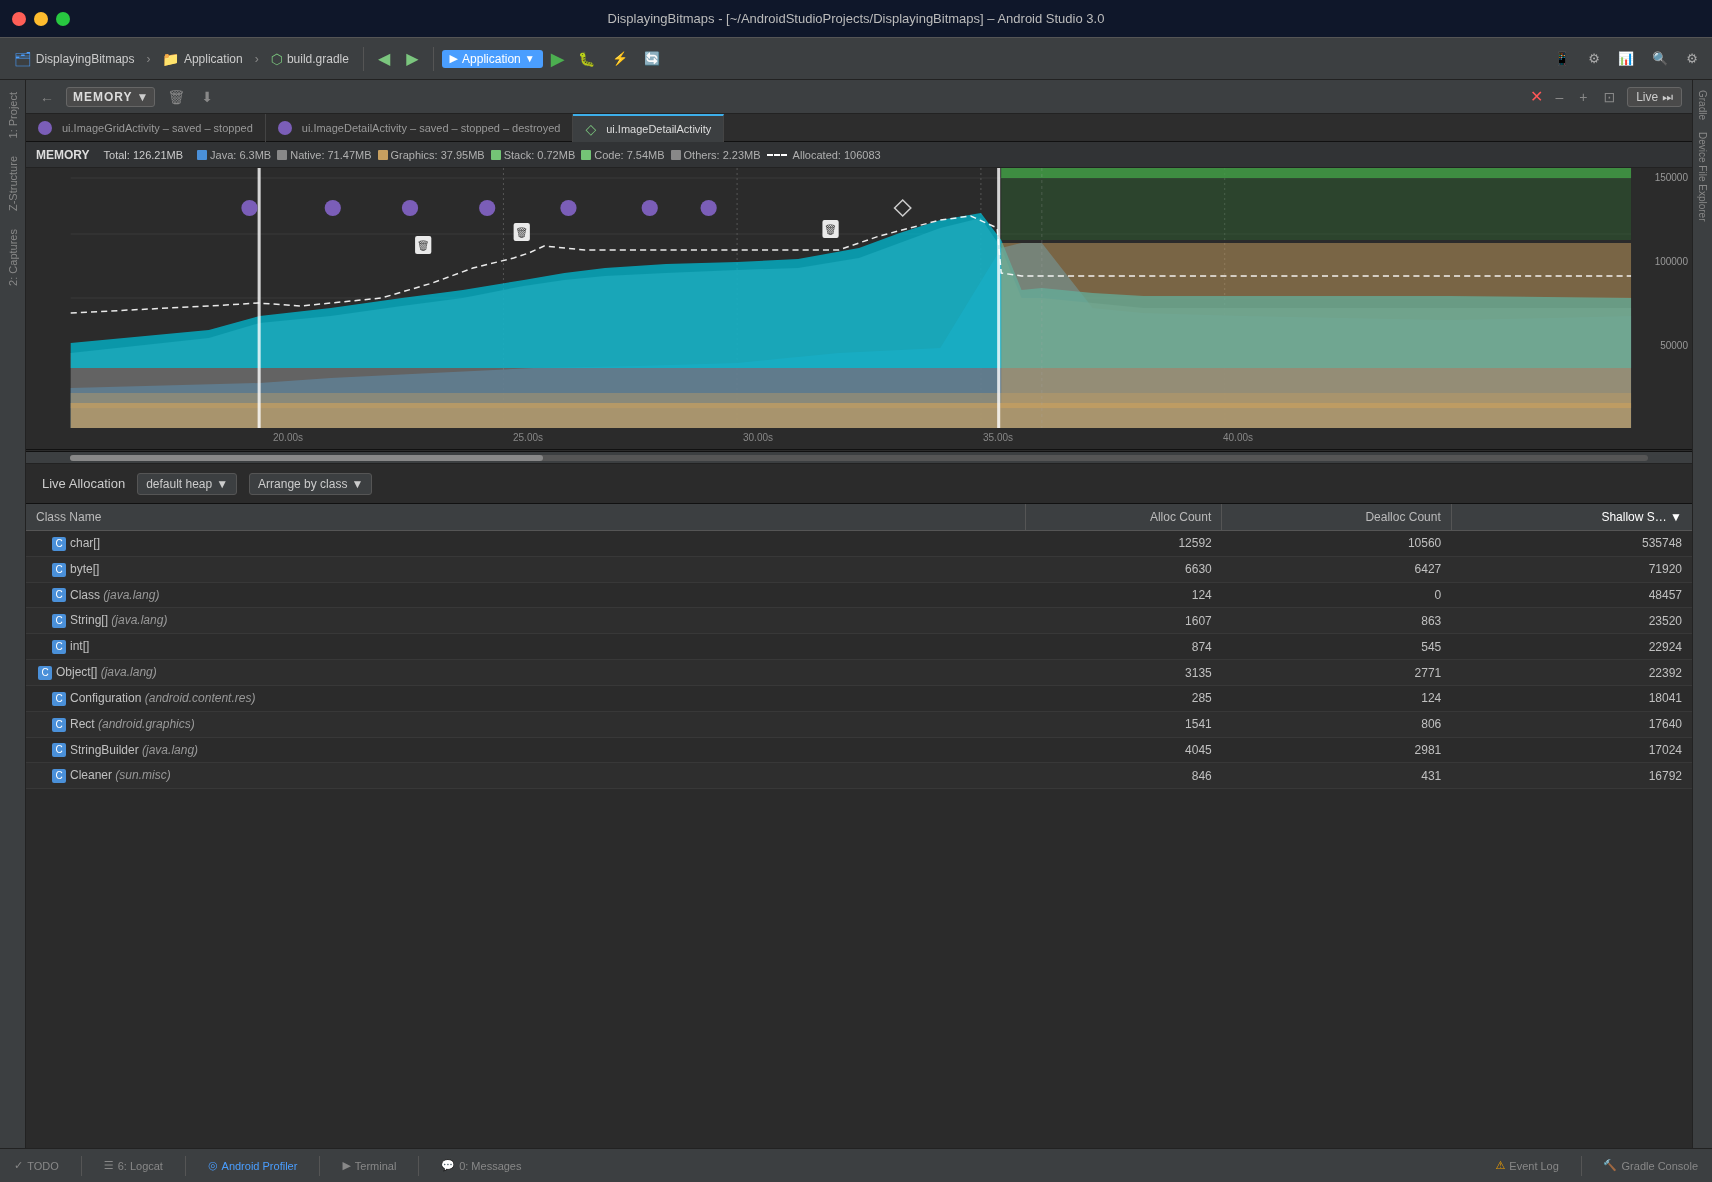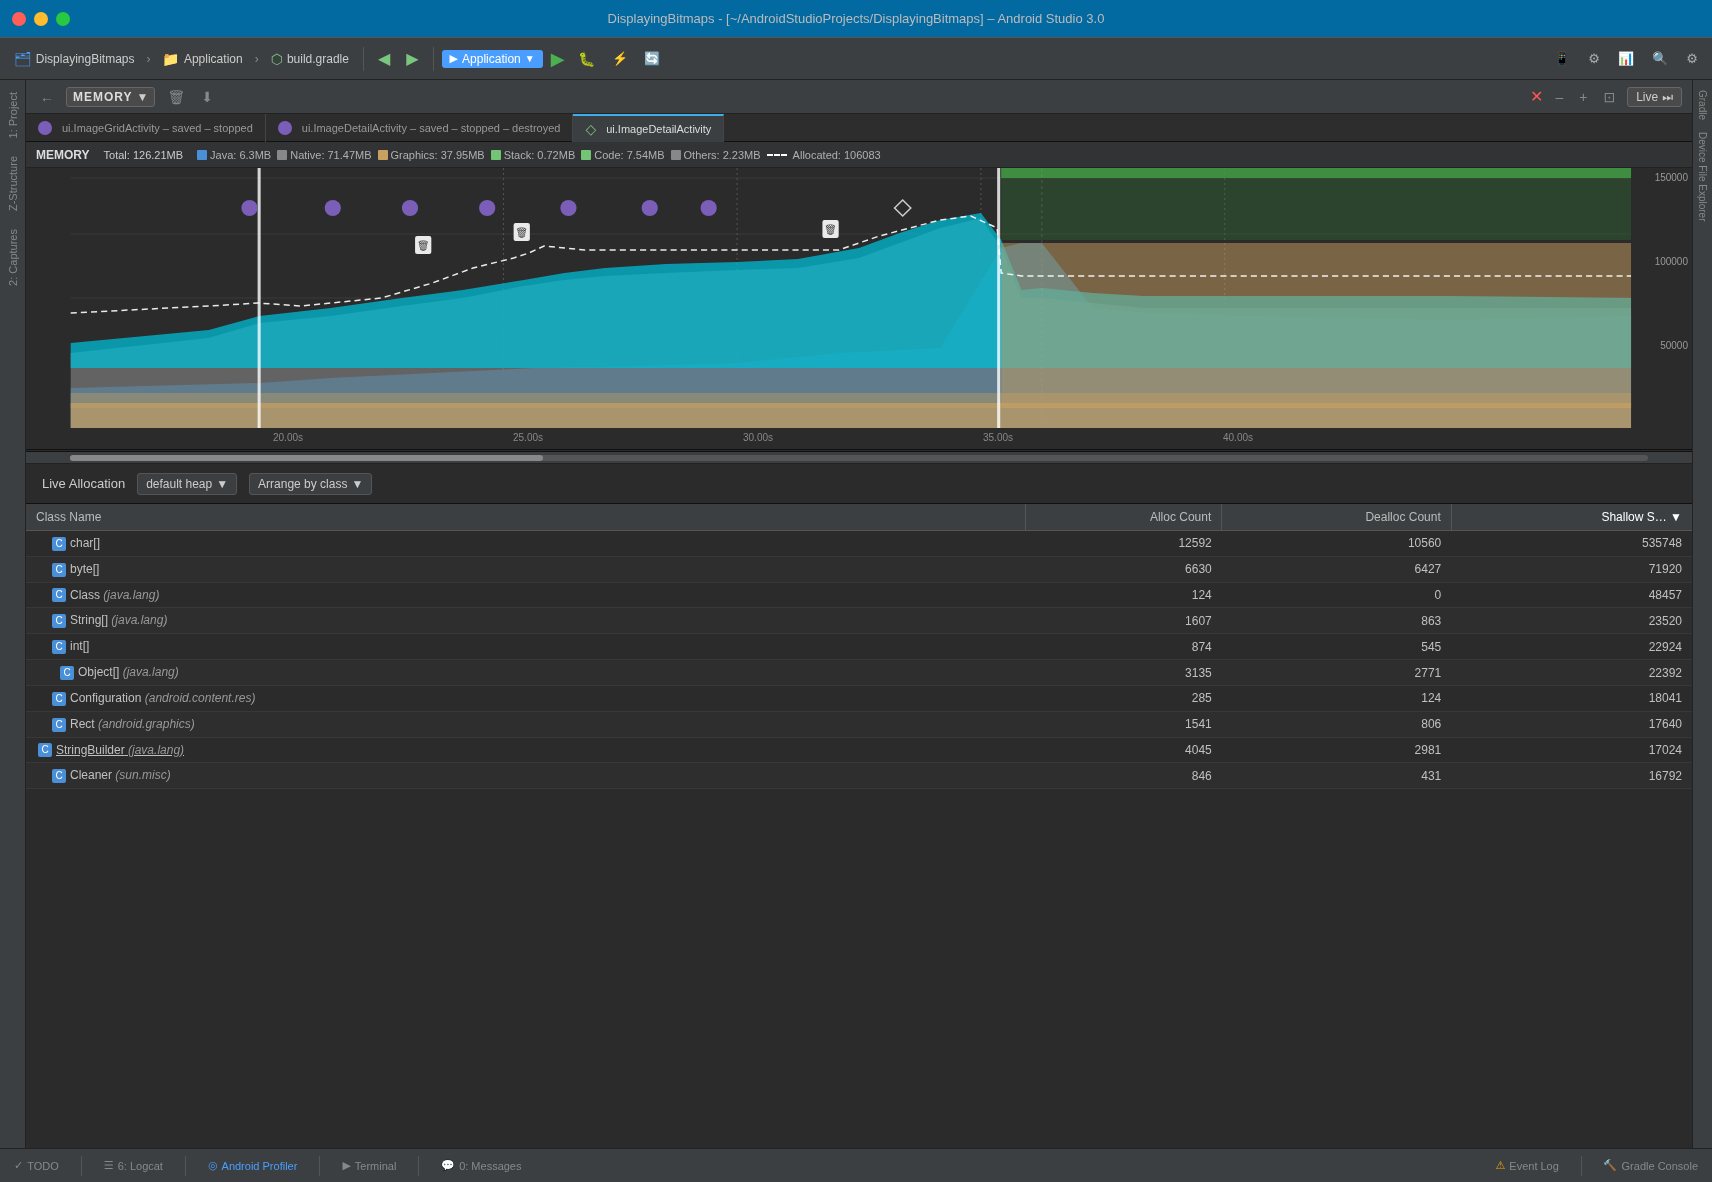--- a/index.html
+++ b/index.html
@@ -8,21 +8,21 @@
       height: 1182px;
       background: #2b2b2b;
       font-family: 'Helvetica Neue', Arial, sans-serif;
       font-size: 12px;
       color: #b0b0b0;
       overflow: hidden;
     }
 
     
     #title-bar {
-      background: #0369a1;
+      background: #0f172a;
       height: 38px;
       display: flex;
       align-items: center;
       justify-content: center;
       border-bottom: 1px solid #555;
       position: relative;
     }
     #window-controls {
       position: absolute;
       left: 12px;
@@ -754,39 +754,39 @@
               <td class="numeric">863</td>
               <td class="numeric">23520</td>
             </tr>
             <tr>
               <td style="padding-left: 26px;"><span class="class-icon icon-c">C</span><span>int[]</span></td>
               <td class="numeric">874</td>
               <td class="numeric">545</td>
               <td class="numeric">22924</td>
             </tr>
             <tr>
-              <td style="padding-left: 34px;"><span class="class-icon icon-c">C</span><span>Object[]</span><span class="italic"> (java.lang)</span></td>
+              <td style="padding-left: 12px;"><span class="class-icon icon-c">C</span><span>Object[]</span><span class="italic"> (java.lang)</span></td>
               <td class="numeric">3135</td>
               <td class="numeric">2771</td>
               <td class="numeric">22392</td>
             </tr>
             <tr>
               <td style="padding-left: 26px;"><span class="class-icon icon-c">C</span><span>Configuration</span><span class="italic"> (android.content.res)</span></td>
               <td class="numeric">285</td>
               <td class="numeric">124</td>
               <td class="numeric">18041</td>
             </tr>
             <tr>
               <td style="padding-left: 26px;"><span class="class-icon icon-c">C</span><span>Rect</span><span class="italic"> (android.graphics)</span></td>
               <td class="numeric">1541</td>
               <td class="numeric">806</td>
               <td class="numeric">17640</td>
             </tr>
             <tr>
-              <td style="padding-left: 12px; text-decoration: underline;"><span class="class-icon icon-c">C</span><span>StringBuilder</span><span class="italic"> (java.lang)</span></td>
+              <td style="padding-left: 26px;"><span class="class-icon icon-c">C</span><span>StringBuilder</span><span class="italic"> (java.lang)</span></td>
               <td class="numeric">4045</td>
               <td class="numeric">2981</td>
               <td class="numeric">17024</td>
             </tr>
             <tr>
               <td style="padding-left: 26px;"><span class="class-icon icon-c">C</span><span>Cleaner</span><span class="italic"> (sun.misc)</span></td>
               <td class="numeric">846</td>
               <td class="numeric">431</td>
               <td class="numeric">16792</td>
             </tr>

